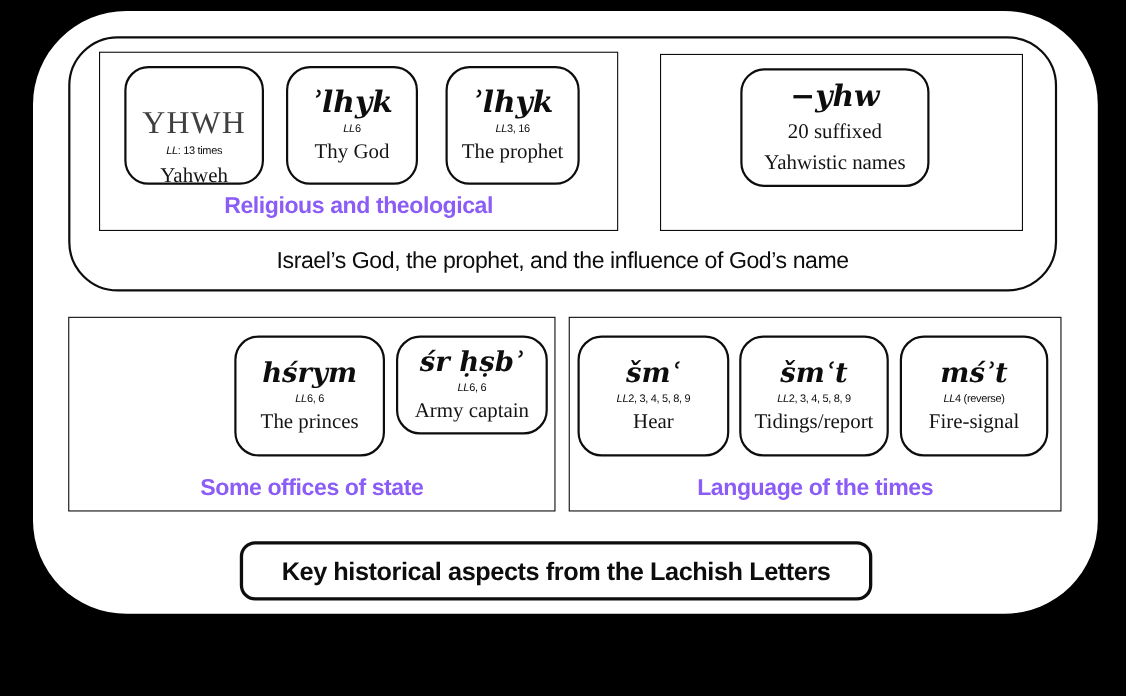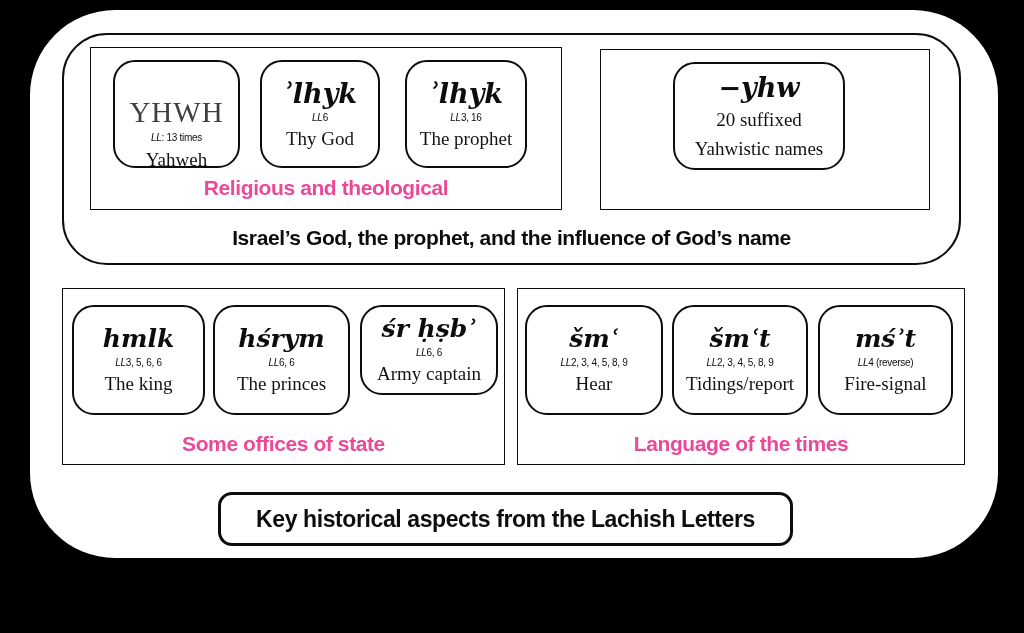--- a/index.html
+++ b/index.html
@@ -72,32 +72,32 @@
     color: #141414; margin-top: 3px; white-space: nowrap;
   }
   .sub-line {
     font-family: "Liberation Serif", "DejaVu Serif", serif;
     font-size: 19px; line-height: 1.25; color: #141414;
   }
 
   .box-label {
     text-align: center;
     font-size: 21px; font-weight: 600;
-    letter-spacing: -0.4px; color: #ec4899;
+    letter-spacing: -0.4px; color: #8b5cf6;
     line-height: 30px; height: 30px;
   }
   .religious-label  { left: 60px;  top: 163px; width: 472px; }
   .theophoric-label { left: 570px; top: 160px; width: 330px; }
   .offices-label    { left: 32px;  top: 419px; width: 443px; }
   .language-label   { left: 487px; top: 419px; width: 448px; }
 
   .israel-caption {
     left: 32px; top: 216px; width: 899px;
     text-align: center;
-    font-size: 21px; font-weight: 700;
+    font-size: 21px; font-weight: 400;
     letter-spacing: -0.4px; color: #0d0d0d;
   }
 
   .title-box {
     left: 188px; top: 482px; width: 575px; height: 54px;
     border: 3px solid #0d0d0d; border-radius: 14px;
     display: flex; align-items: center; justify-content: center;
   }
   .title-text {
     font-size: 23px; font-weight: 700;
@@ -139,25 +139,20 @@
     <div class="headword headword-lg">−yhw</div>
     <div class="sub-line">20 suffixed</div>
     <div class="sub-line">Yahwistic names</div>
   </div>
 
 
   <div class="abs israel-caption">Israel’s God, the prophet, and the influence of God’s name</div>
 
   <div class="abs rect-box offices-box"></div>
 
-  <div class="abs card card-hmlk">
-    <div class="headword">hmlk</div>
-    <div class="ref"><span class="ll">LL</span><span>3, 5, 6, 6</span></div>
-    <div class="gloss">The king</div>
-  </div>
 
   <div class="abs card card-hsrym">
     <div class="headword">hśrym</div>
     <div class="ref"><span class="ll">LL</span><span>6, 6</span></div>
     <div class="gloss">The princes</div>
   </div>
 
   <div class="abs card card-srhsb">
     <div class="headword">śr ḥṣbʾ</div>
     <div class="ref"><span class="ll">LL</span><span>6, 6</span></div>

